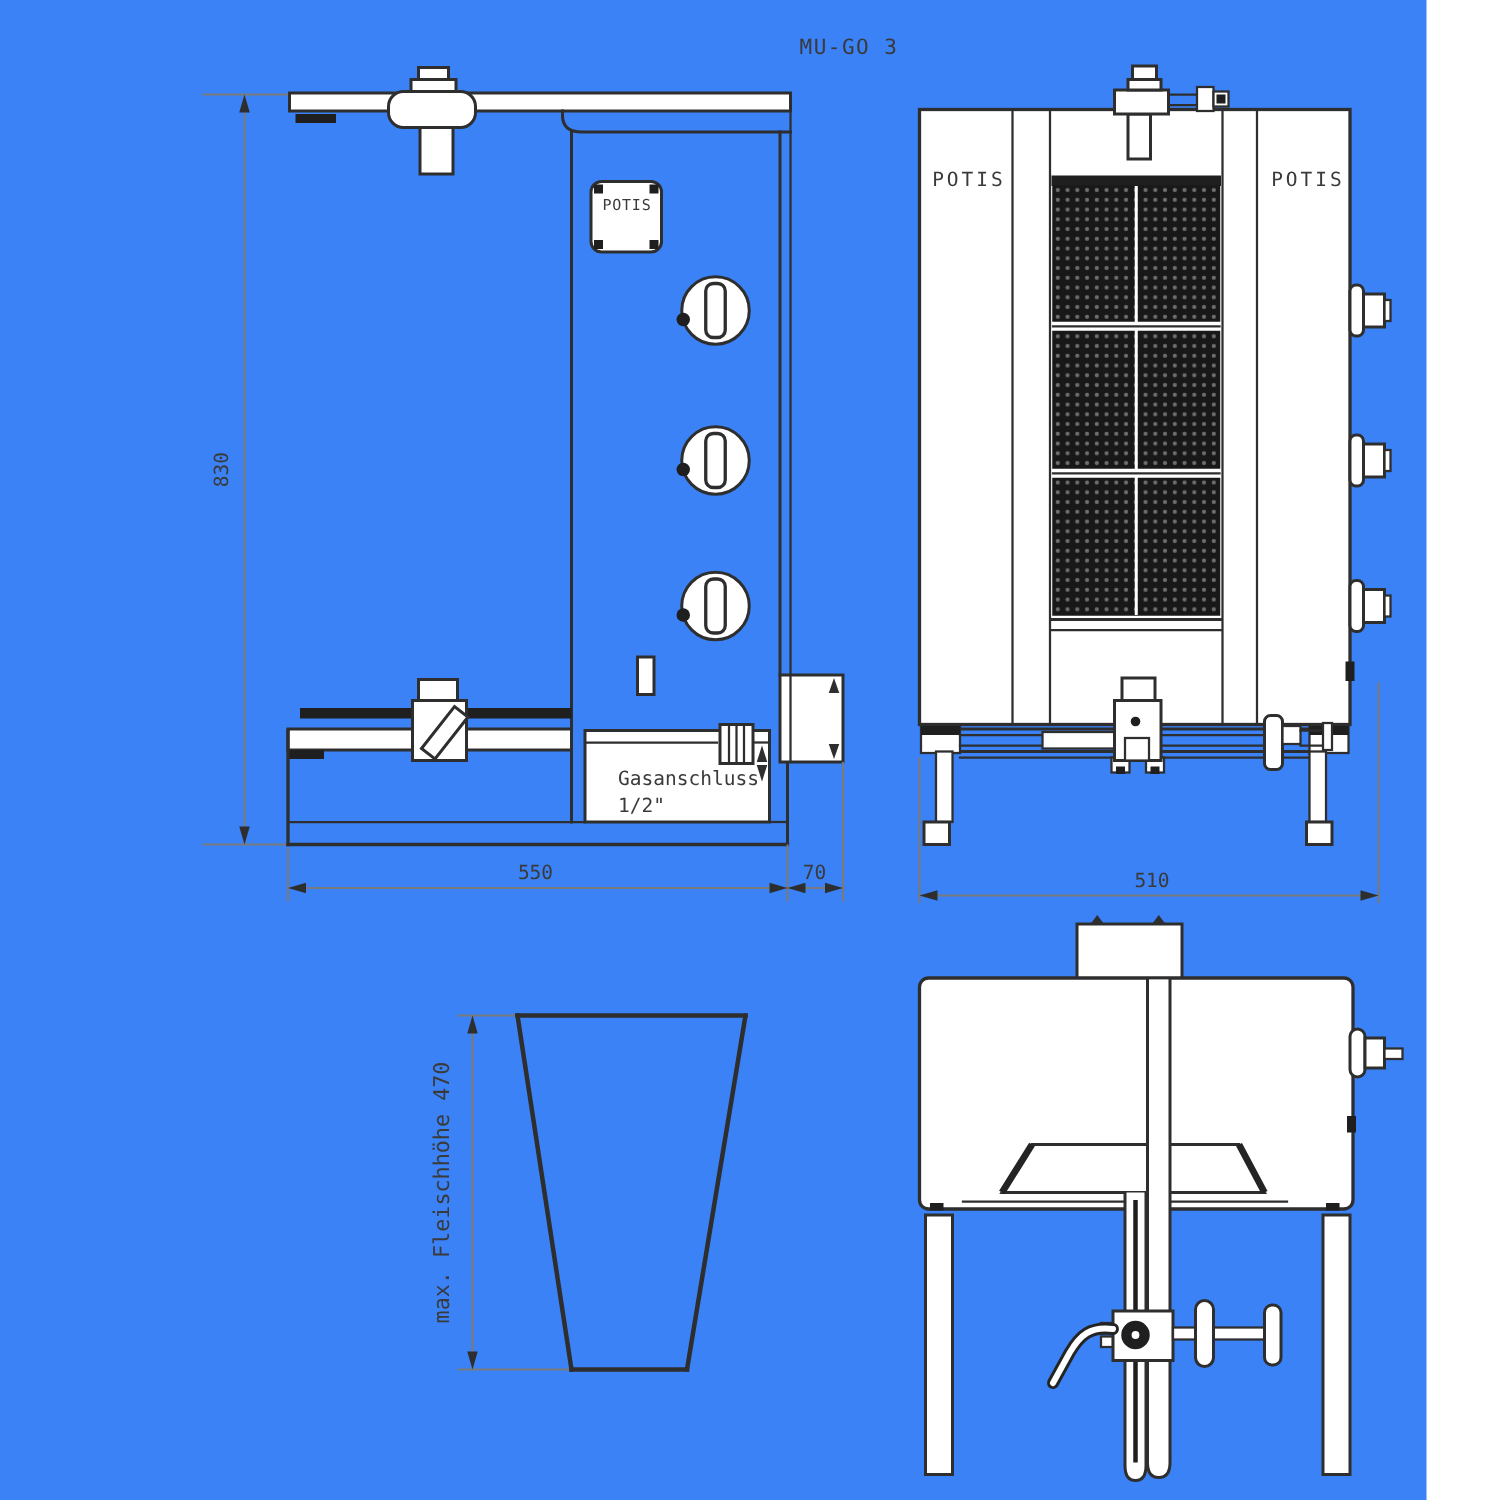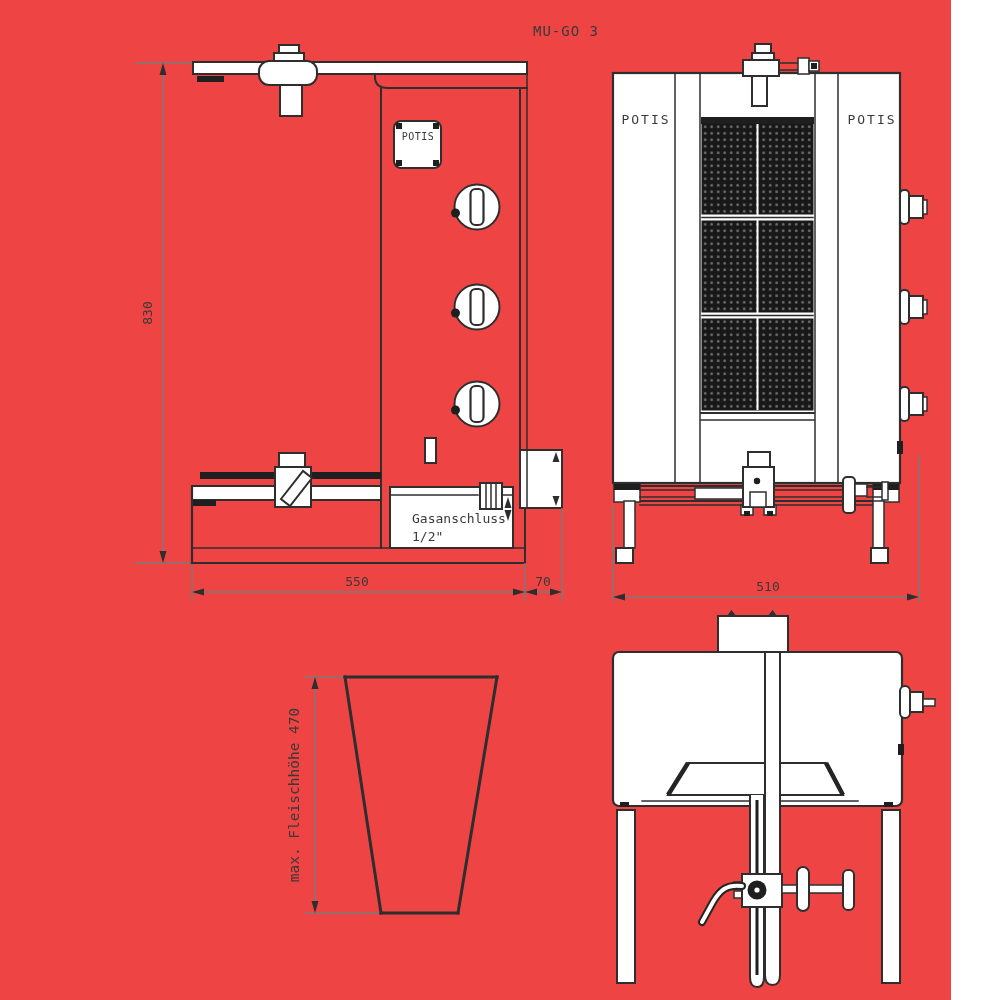--- a/index.html
+++ b/index.html
@@ -1,16 +1,16 @@
 <!DOCTYPE html>
 <html><head>
 <meta charset="utf-8">
 <style>
   html,body{margin:0;padding:0;background:#ffffff;}
-  .stage{width:951px;height:1000px;position:relative;background:#ef4444;overflow:hidden;}
+  .stage{width:951px;height:1000px;position:relative;background:#3b82f6;overflow:hidden;}
   svg{display:block;}
   .o2{stroke:#2e2e2e;stroke-width:2;fill:none;stroke-linecap:square;stroke-linejoin:miter;}
   .o22{stroke:#2e2e2e;stroke-width:2.2;fill:none;stroke-linecap:square;}
   .o15{stroke:#2e2e2e;stroke-width:1.5;fill:none;stroke-linecap:square;}
   .o3{stroke:#2e2e2e;stroke-width:3;fill:none;stroke-linecap:square;}
   .o4{stroke:#242424;stroke-width:4.5;fill:none;stroke-linecap:butt;}
   .fw{fill:#ffffff;}
   .fd{fill:#1f1f1f;stroke:none;}
   .dim{stroke:#7a7a7a;stroke-width:1.4;fill:none;stroke-linecap:butt;}
   .ah{fill:#2e2e2e;stroke:none;}

